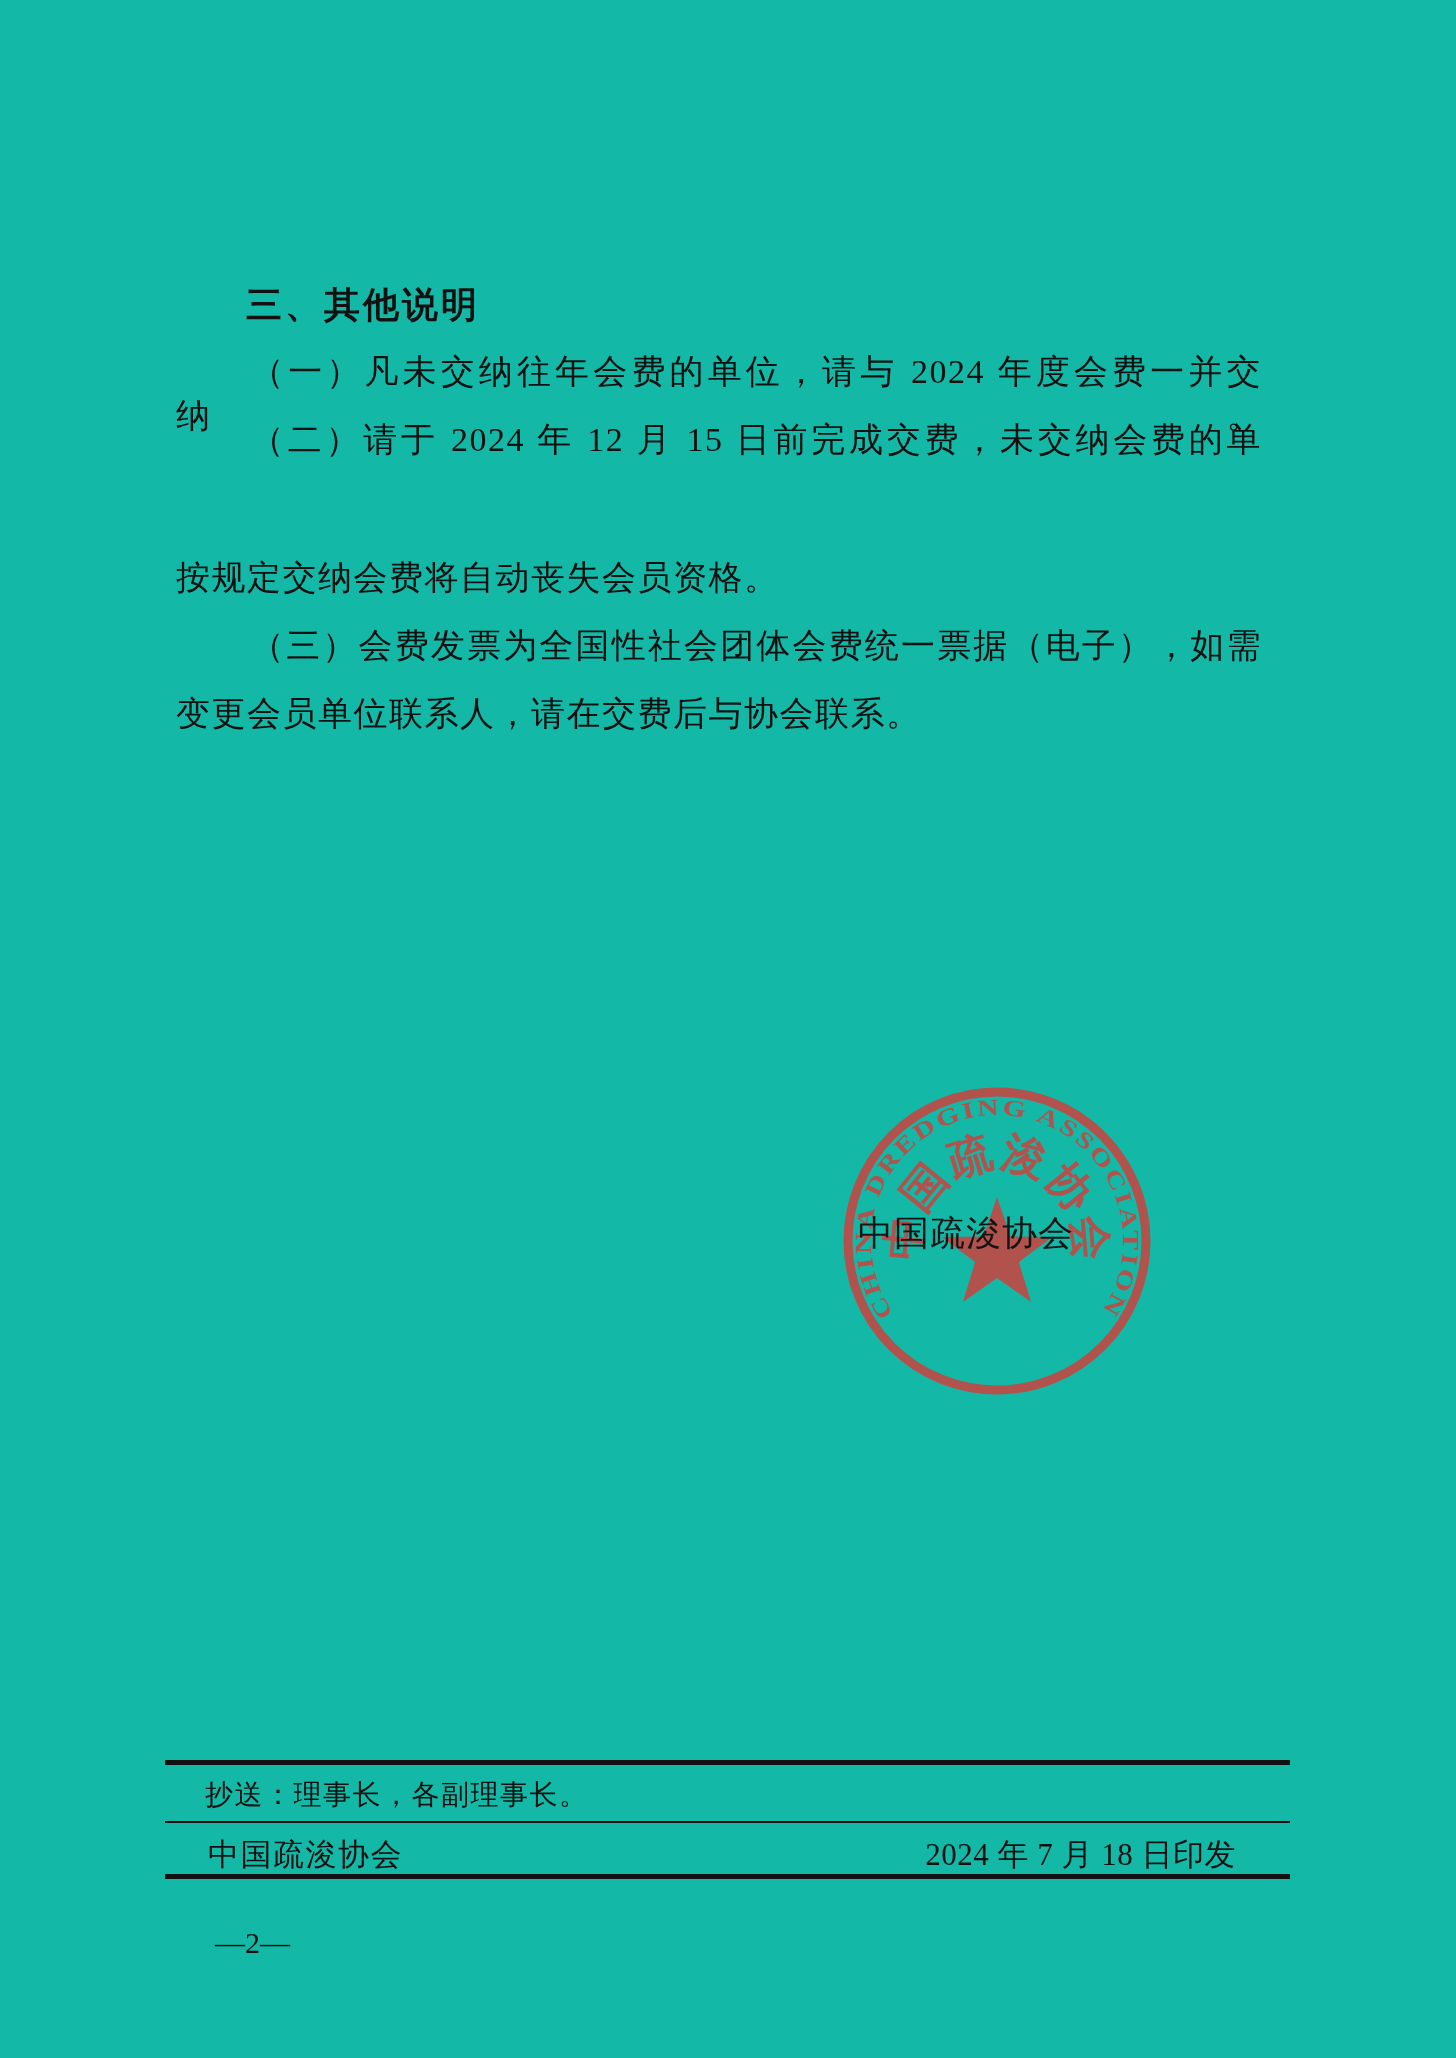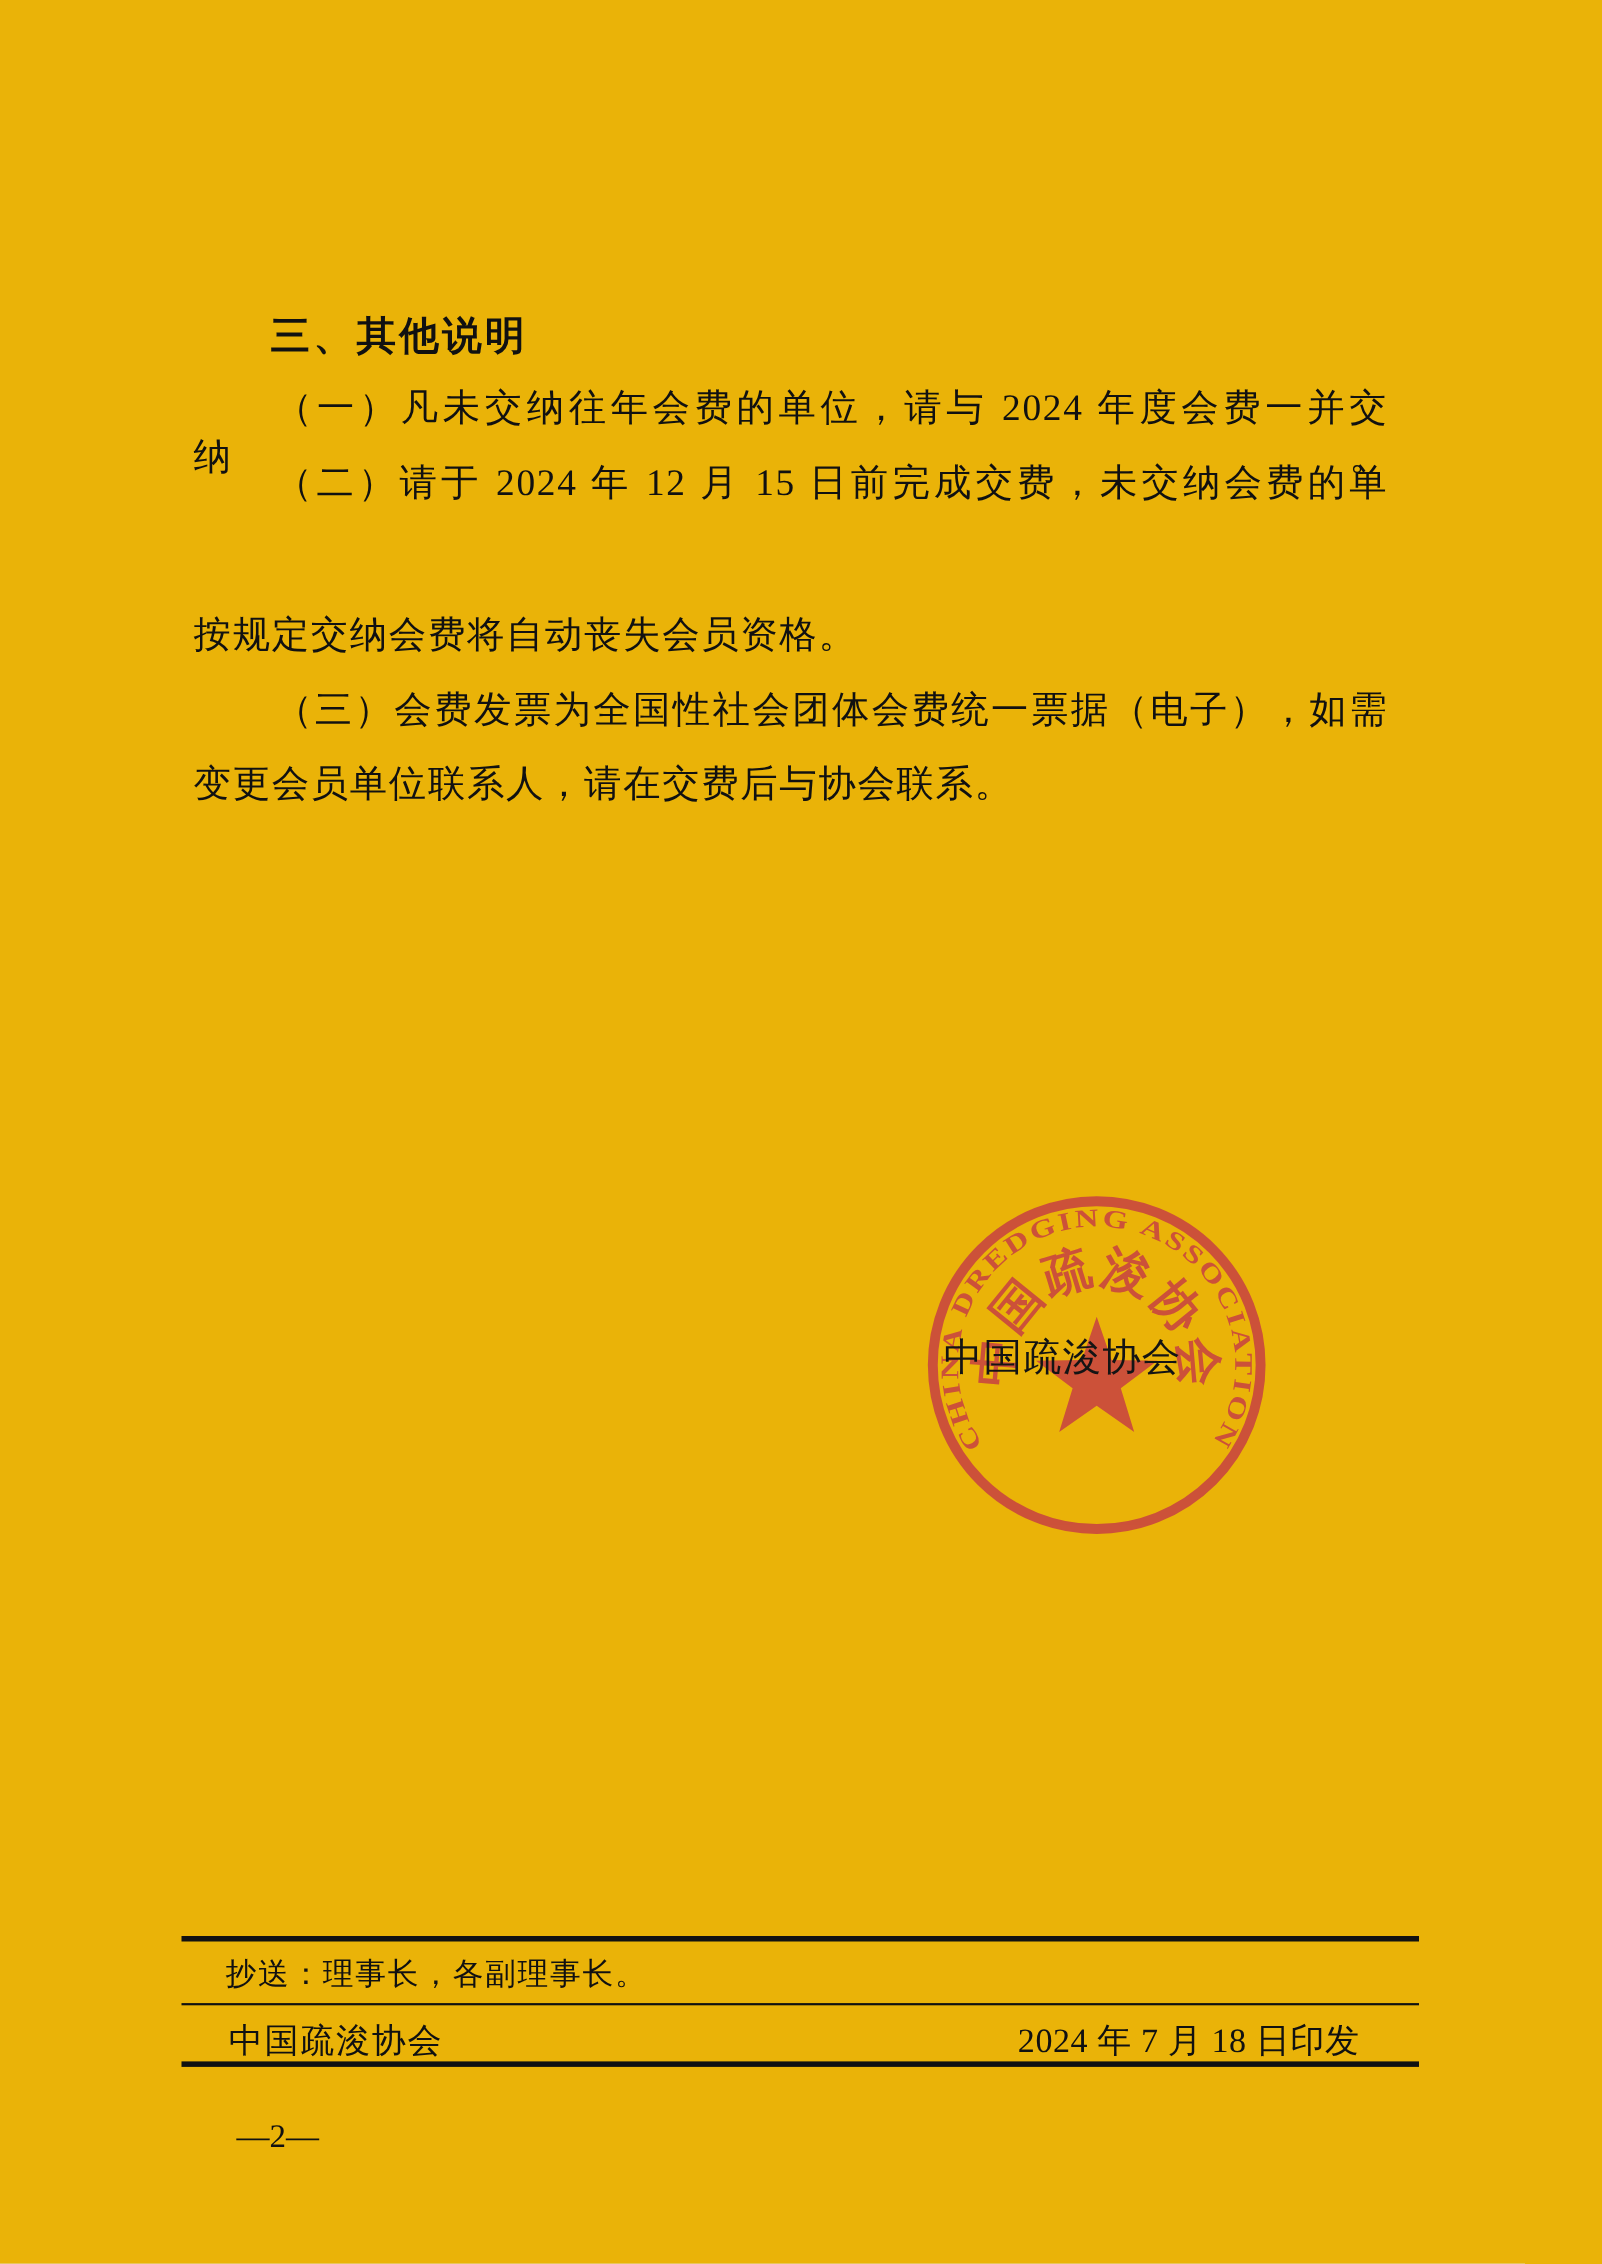--- a/index.html
+++ b/index.html
@@ -1,19 +1,19 @@
 <!DOCTYPE html>
 <html><head>
 <meta charset="utf-8">
 <style>
   html,body{margin:0;padding:0;background:#e8e8e8;}
   .page{
     position:relative;
     width:1456px;height:2058px;
-    background:#eab308;
+    background:#14b8a6;
     margin:0 auto;
     overflow:hidden;
     font-family:"Liberation Serif","DejaVu Serif",serif;
     color:#111;
   }
   .heading{
     position:absolute;left:176px;top:281px;width:1086px;height:42px;
     font-family:"Liberation Sans","DejaVu Sans",sans-serif;
     font-weight:bold;font-size:36px;letter-spacing:3px;
     text-indent:70px;white-space:nowrap;

